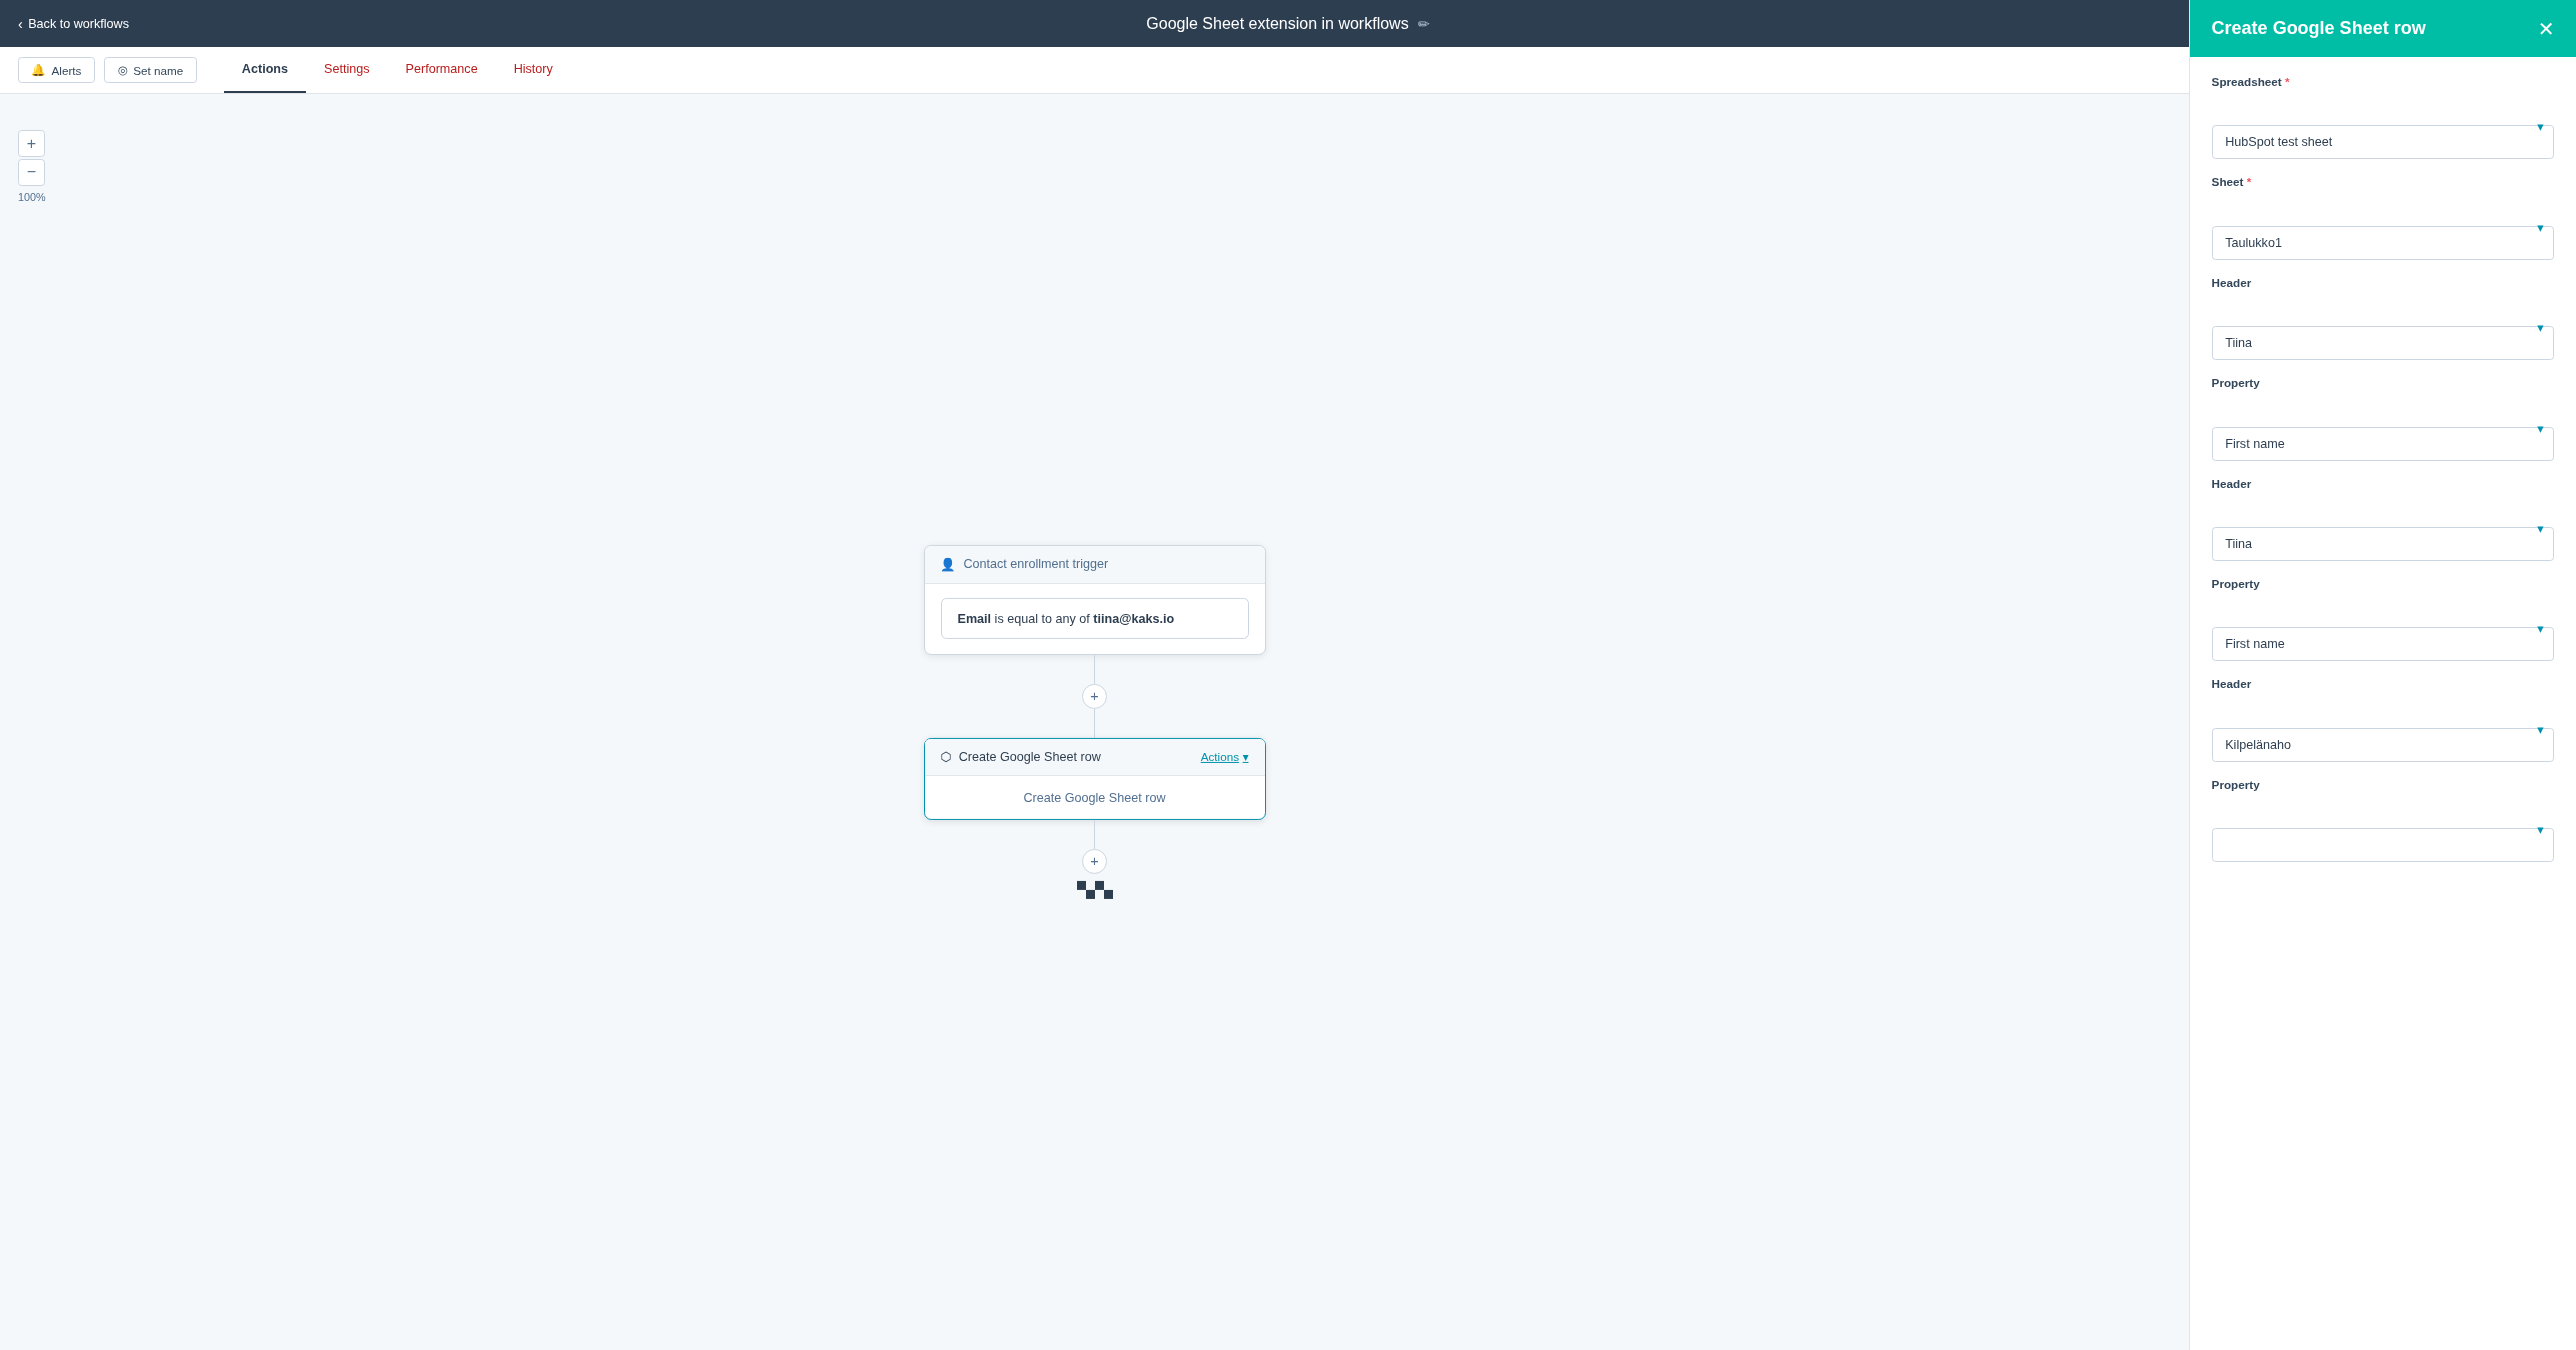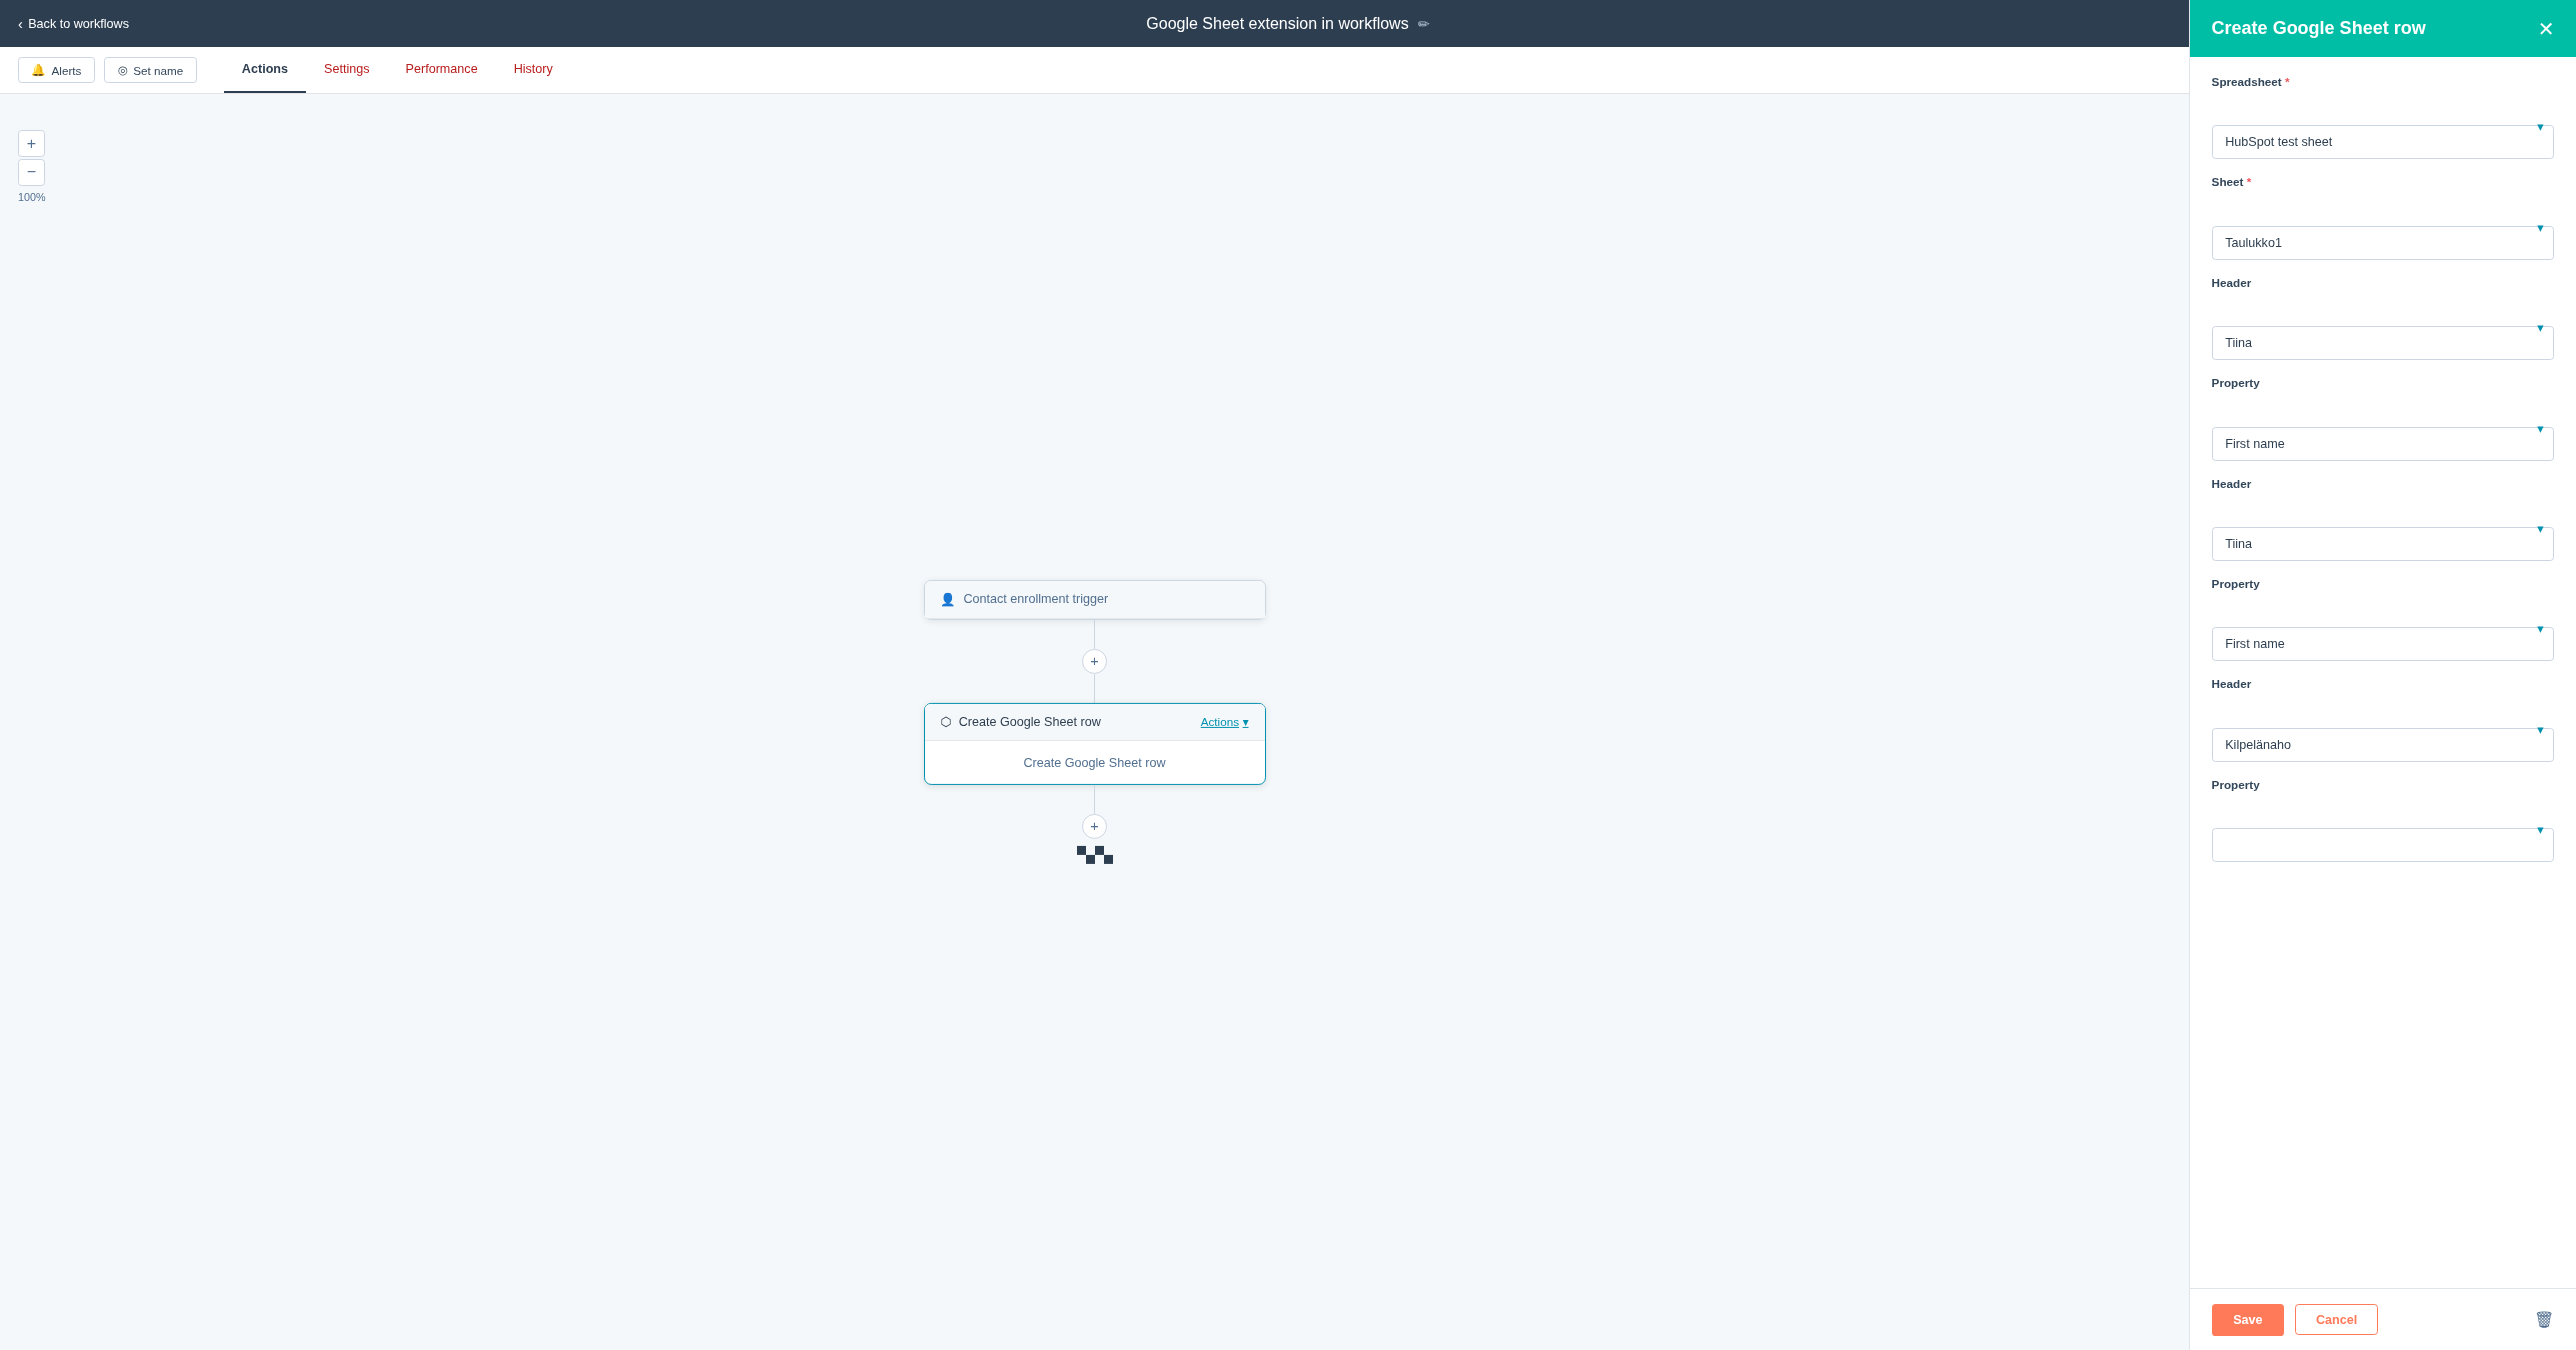--- a/index.html
+++ b/index.html
@@ -404,20 +404,27 @@
     <div class="zoom-label">100%</div>
   </div>
 
   <div class="workflow-canvas">
 
     <div class="trigger-node">
       <div class="trigger-header">
         <span>👤</span>
         <span>Contact enrollment trigger</span>
       </div>
+      <div class="trigger-body">
+        <div class="condition-box">
+          <span><strong>Email</strong></span>
+          <span> is equal to any of </span>
+          <span><strong>tiina@kaks.io</strong></span>
+        </div>
+      </div>
     </div>
 
     <div class="connector-line"></div>
     <div class="add-btn">+</div>
     <div class="connector-line"></div>
 
     <div class="action-node">
       <div class="action-header">
         <div class="action-header-left">
           <span>⬡</span>
@@ -525,21 +532,14 @@
       <div class="select-wrapper">
         <select class="form-select">
           <option value=""></option>
         </select>
         <span class="select-arrow">▾</span>
       </div>
     </div>
 
   </div>
 
-  <div class="panel-footer">
-    <button class="save-btn">Save</button>
-    <button class="cancel-btn">Cancel</button>
-    <button class="delete-btn">
-      <span>🗑</span>
-    </button>
-  </div>
 </div>
 
 
 </body></html>

